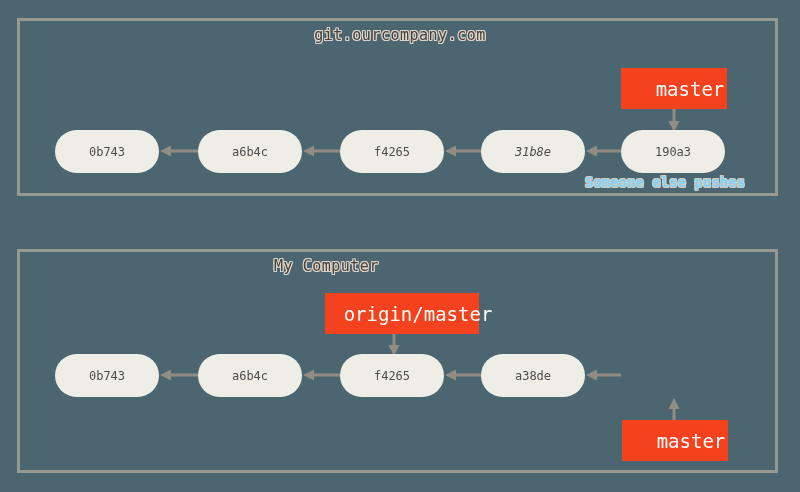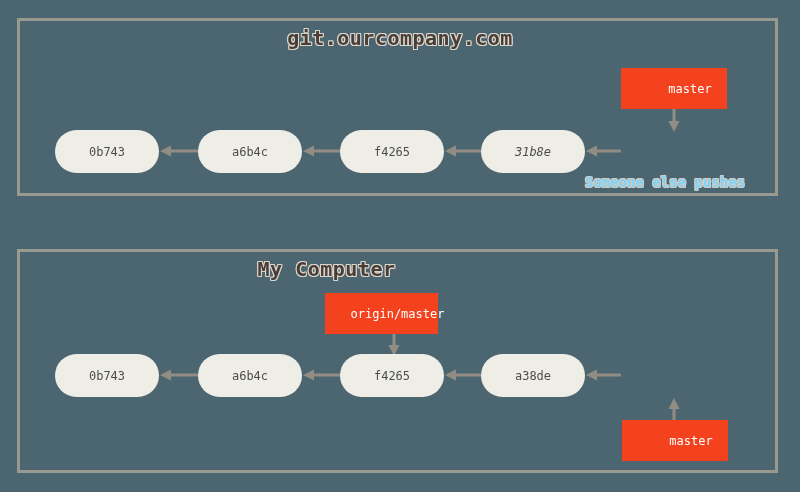--- a/index.html
+++ b/index.html
@@ -29,22 +29,22 @@
     box-sizing: border-box;
     background: transparent;
   }
   #frame-remote { left: 17px;  top: 18px;  width: 761px; height: 178px; }
   #frame-local  { left: 17px;  top: 249px; width: 761px; height: 224px; }
 
   
   .frame-title {
     position: absolute;
     font-family: "DejaVu Sans Mono", "Liberation Mono", monospace;
-    font-size: 20px;
-    font-weight: bold;
+    font-size: 15px;
+    font-weight: normal;
     letter-spacing: 0.5px;
     color: #4a3c36;
     white-space: nowrap;
     text-shadow:
       -1px -1px 0 #d9d6cc,
        1px -1px 0 #d9d6cc,
       -1px  1px 0 #d9d6cc,
        1px  1px 0 #d9d6cc,
        0px -1px 0 #d9d6cc,
        0px  1px 0 #d9d6cc,
@@ -90,30 +90,30 @@
     justify-content: center;
     box-sizing: border-box;
   }
 
   
   .branch {
     position: absolute;
     background: #f4411e;
     color: #ffffff;
     font-family: "DejaVu Sans Mono", "Liberation Mono", monospace;
-    font-size: 12px;
+    font-size: 19px;
     display: flex;
     align-items: center;
     justify-content: center;
     box-sizing: border-box;
     height: 41px;
     padding-left: 32px;
   }
   #branch-remote-master { left: 621px; top: 68px;  width: 106px; }
-  #branch-origin-master { left: 325px; top: 293px; width: 113px; }
+  #branch-origin-master { left: 325px; top: 293px; width: 154px; }
   #branch-local-master  { left: 622px; top: 420px; width: 106px; }
 
   
   .arrow-h {
     position: absolute;
     height: 14px;
     pointer-events: none;
   }
   .arrow-v {
     position: absolute;
@@ -140,20 +140,21 @@
     <svg width="14" height="24" viewBox="0 0 14 24">
       <line x1="7" y1="0" x2="7" y2="15" stroke="#928d83" stroke-width="3"></line>
       <polygon points="7,23 1.5,12 12.5,12" fill="#928d83"></polygon>
     </svg>
   </div>
 
   <div class="commit row-remote" style="left:55px;">0b743</div>
   <div class="commit row-remote" style="left:198px;">a6b4c</div>
   <div class="commit row-remote" style="left:340px;">f4265</div>
   <div class="commit row-remote" style="left:481px;font-style:italic;">31b8e</div>
+  <div class="commit row-remote" style="left:621px;">190a3</div>
 
   <div class="arrow-h" style="left:159px; top:144px; width:39px;">
     <svg width="39" height="14" viewBox="0 0 39 14">
       <line x1="39" y1="7" x2="10" y2="7" stroke="#928d83" stroke-width="3"></line>
       <polygon points="1,7 12,1.5 12,12.5" fill="#928d83"></polygon>
     </svg>
   </div>
   <div class="arrow-h" style="left:302px; top:144px; width:38px;">
     <svg width="38" height="14" viewBox="0 0 38 14">
       <line x1="38" y1="7" x2="10" y2="7" stroke="#928d83" stroke-width="3"></line>

